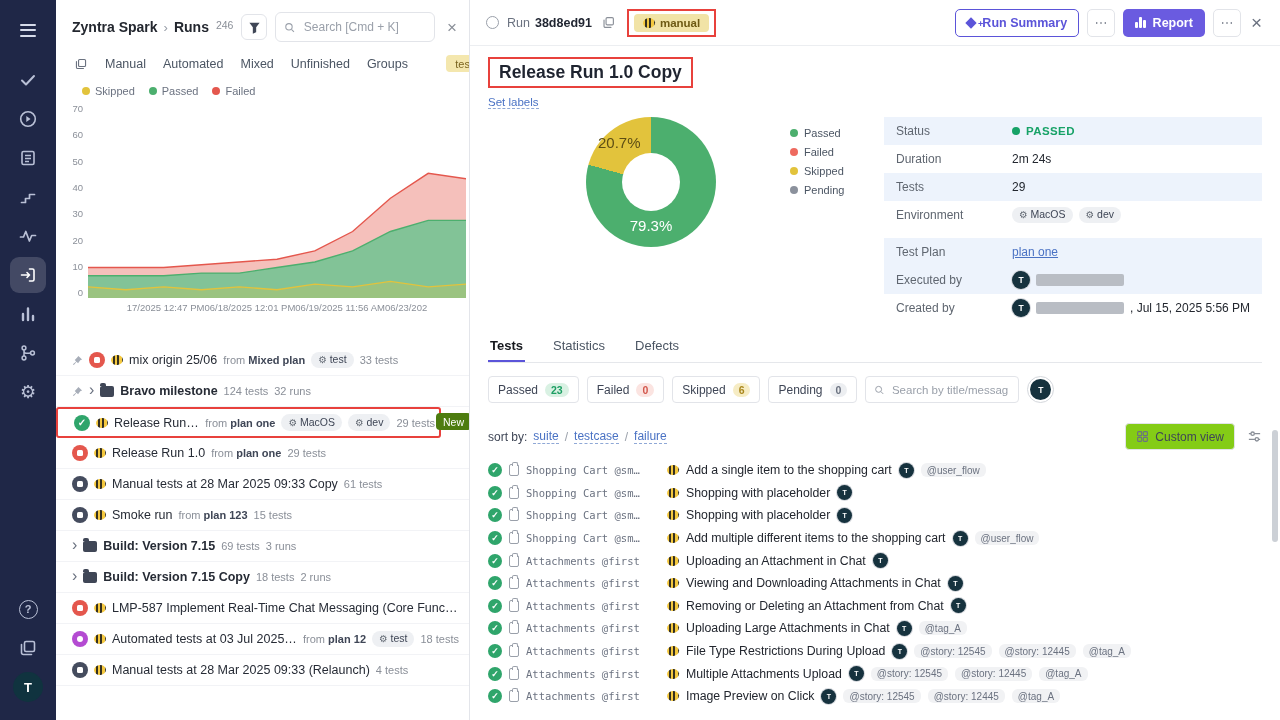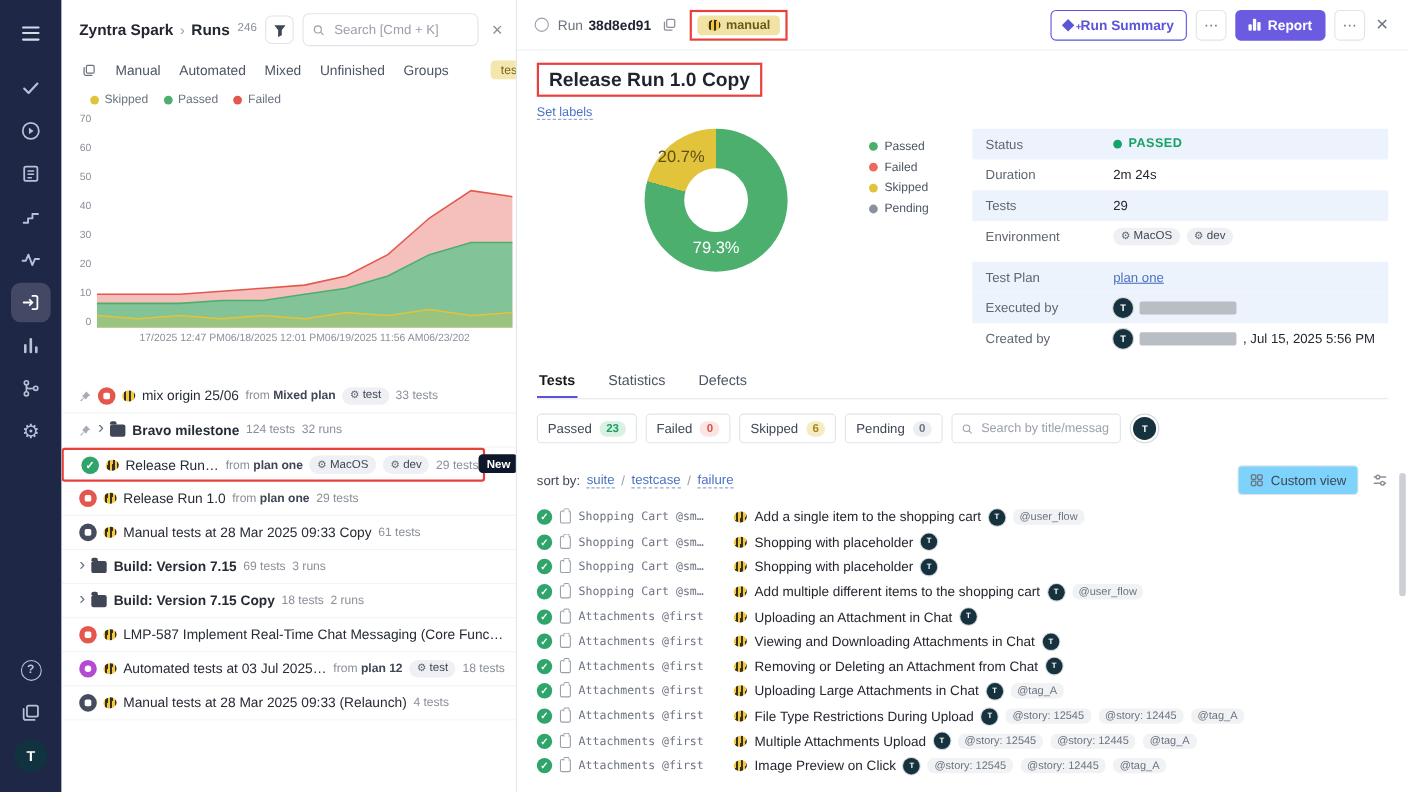--- a/index.html
+++ b/index.html
@@ -44,21 +44,21 @@
   .x-axis{display:flex;justify-content:center;margin:4px 0 0 30px;width:382px;font-size:9.5px;color:#8a8f98;white-space:nowrap;overflow:hidden}
   .runs-list{margin-top:32px;overflow:hidden}
   .run-row{height:31px;display:flex;align-items:center;gap:6px;padding:0 10px 0 16px;border-bottom:1px solid #f2f3f6;font-size:12.5px;cursor:pointer;white-space:nowrap}
   .run-title{color:#262b35;overflow:hidden;text-overflow:ellipsis;flex-shrink:1}
   .run-row.group .run-title{font-weight:600}
   .from{font-size:11px;color:#8a8f98;flex:none}
   .from .pn{color:#3f4656;font-weight:600}
   .env-badge{display:inline-flex;align-items:center;gap:3px;background:#eef0f3;border-radius:9px;padding:1.5px 7px;font-size:10.5px;color:#3f4656;flex:none;line-height:1.3}
   .env-badge .gear{font-size:9.5px;color:#5f6670;line-height:1}
   .meta{font-size:11px;color:#8a8f98;flex:none}
-  .new-badge{background:#0f172a;color:#fff;font-size:10.5px;font-weight:700;padding:2.5px 7px;border-radius:4px;flex:none}
+  .new-badge{background:#4d7c0f;color:#fff;font-size:10.5px;font-weight:400;padding:2.5px 7px;border-radius:4px;flex:none}
   .run-row.annotated{border:2px solid #e8413c;border-radius:3px;margin-right:28px;position:relative;padding-right:4px}
   .run-row.annotated .new-badge{position:absolute;right:-32px;top:4px}
   .chev{color:#6b7280;font-size:16px;flex:none;line-height:1;margin-top:-2px}
   .pin{flex:none;display:flex}
   .folder{width:14px;height:11px;background:#3f4656;border-radius:2px;position:relative;flex:none}
   .folder::before{content:'';position:absolute;top:-3px;left:0;width:6px;height:3px;background:#3f4656;border-radius:2px 2px 0 0}
   .st{width:16px;height:16px;border-radius:50%;flex:none;display:flex;align-items:center;justify-content:center;color:#fff}
   .st-stop{background:#e4574d}
   .st-stop::after,.st-aborted::after{content:'';width:6px;height:6px;background:#fff;border-radius:1.5px}
   .st-aborted{background:#454c5e}
@@ -124,21 +124,21 @@
   .search-sm{width:154px;height:27px;border:1px solid #e2e4e9;border-radius:4px;display:flex;align-items:center;gap:5px;padding:0 8px;background:#fff}
   .search-sm input{border:none;outline:none;width:100%;font-size:11.5px;font-family:inherit;color:#3f4656;background:none}
   .search-sm input::placeholder{color:#9aa0aa}
   .avatar-btn{width:27px;height:27px;border-radius:50%;border:1px solid #d4d7dc;background:#fff;display:flex;align-items:center;justify-content:center;cursor:pointer;padding:0}
   .avatar-btn .avatar-t{width:21px;height:21px;box-shadow:none}
   .sort-row{display:flex;align-items:center;margin-top:20px;font-size:12px;flex:none}
   .sort-prefix{color:#3f4656;margin-right:6px}
   .sort-opts{display:flex;align-items:center}
   .sort-link{color:#4a72c4;border-bottom:1px dashed #8fa8d6;cursor:pointer}
   .sort-sep{color:#9aa0aa;margin:0 6px}
-  .btn-chip{display:inline-flex;align-items:center;gap:6px;height:27px;padding:0 10px;border:1px solid #e2e4e9;border-radius:4px;background:#7dd3fc;font-size:12px;color:#3f4656;cursor:pointer;font-family:inherit}
+  .btn-chip{display:inline-flex;align-items:center;gap:6px;height:27px;padding:0 10px;border:1px solid #e2e4e9;border-radius:4px;background:#84cc16;font-size:12px;color:#3f4656;cursor:pointer;font-family:inherit}
   .adjust{margin-left:12px;display:flex;cursor:pointer}
   .tests-list{margin-top:9px;overflow:hidden;flex:1}
   .test-row{height:22.6px;display:flex;align-items:center;gap:7px;font-size:12px;white-space:nowrap;cursor:pointer}
   .test-row .st{width:14px;height:14px;font-size:9px}
   .clip{width:10px;height:12px;border:1.3px solid #9aa0aa;border-radius:2px;position:relative;flex:none}
   .clip::before{content:'';position:absolute;top:-3px;left:1.5px;width:4px;height:3px;border:1.3px solid #9aa0aa;border-bottom:none;border-radius:2px 2px 0 0;background:#fff}
   .suite{font-family:"DejaVu Sans Mono",monospace;font-size:10.5px;color:#6b7280;width:134px;flex:none;overflow:hidden;text-overflow:ellipsis}
   .t-title{color:#23272f;font-size:12.3px;flex:none}
   .test-row .avatar-t{width:15px;height:15px;font-size:7px}
   .tag{background:#f1f2f4;border-radius:6px;padding:1.5px 6px;font-size:10px;color:#6b7280;flex:none}
@@ -342,20 +342,27 @@
           <span class="bee"></span>
           <span class="run-title">Release Run 1.0</span>
           <span class="from"><span class="fw">from</span> <span class="pn">plan one</span></span>
           <span class="meta">29 tests</span>
         </div>
         <div class="run-row">
           <span class="st st-aborted"></span>
           <span class="bee"></span>
           <span class="run-title">Manual tests at 28 Mar 2025 09:33 Copy</span>
           <span class="meta">61 tests</span>
+        </div>
+        <div class="run-row">
+          <span class="st st-aborted"></span>
+          <span class="bee"></span>
+          <span class="run-title">Smoke run</span>
+          <span class="from"><span class="fw">from</span> <span class="pn">plan 123</span></span>
+          <span class="meta">15 tests</span>
         </div>
         <div class="run-row group">
           <span class="chev">›</span>
           <span class="folder"></span>
           <span class="run-title">Build: Version 7.15</span>
           <span class="meta">69 tests</span>
           <span class="meta">3 runs</span>
         </div>
         <div class="run-row group">
           <span class="chev">›</span>

